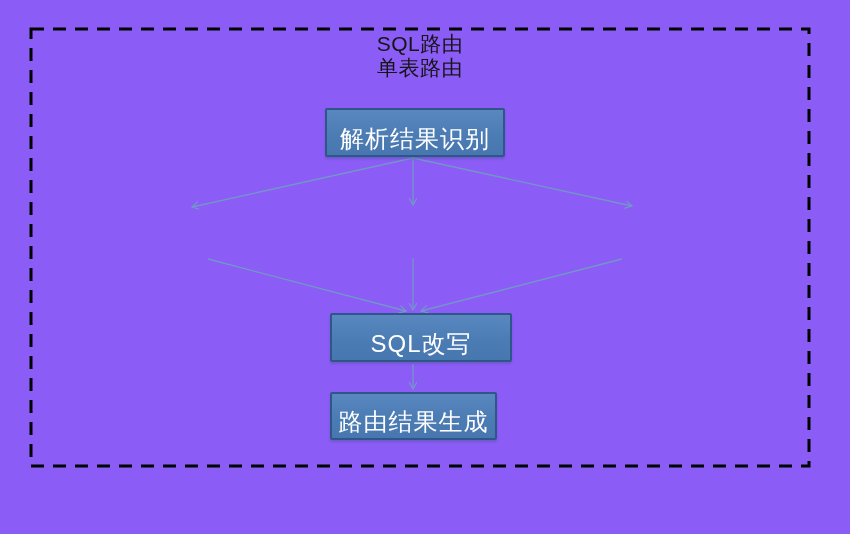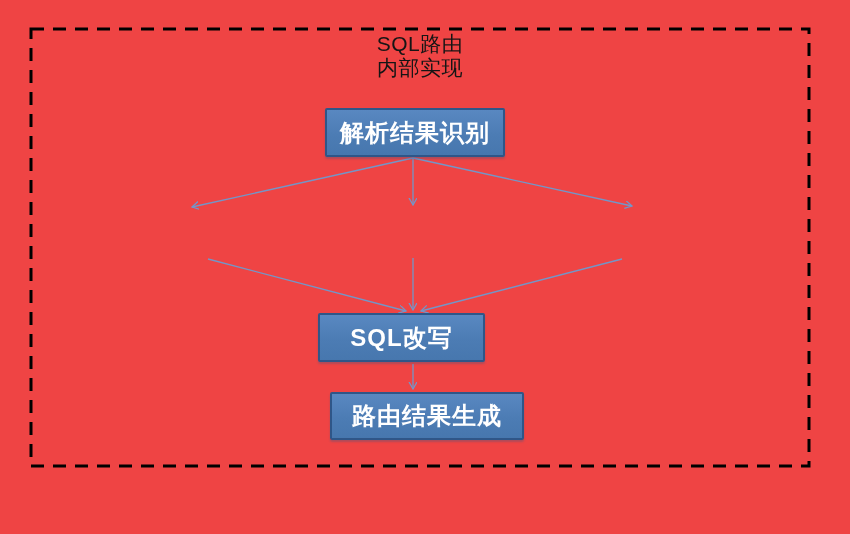--- a/index.html
+++ b/index.html
@@ -5,21 +5,21 @@
   html, body {
     margin: 0;
     padding: 0;
     background: #ffffff;
     font-family: "Liberation Sans", "DejaVu Sans", sans-serif;
   }
   .canvas {
     position: relative;
     width: 850px;
     height: 534px;
-    background: #ef4444;
+    background: #8b5cf6;
     overflow: hidden;
   }
   .wires {
     position: absolute;
     left: 0;
     top: 0;
     width: 850px;
     height: 534px;
     pointer-events: none;
   }
@@ -37,33 +37,33 @@
   }
   .node {
     position: absolute;
     box-sizing: border-box;
     background: linear-gradient(180deg, #5988c1 0%, #4c7cb4 55%, #4777ae 100%);
     border: 2.5px solid #2f5688;
     border-radius: 2px;
     box-shadow: 0 2px 2px rgba(60, 90, 130, 0.35);
     color: #ffffff;
     font-size: 24px;
-    font-weight: bold;
+    font-weight: normal;
     display: flex;
-    align-items: center;
+    align-items: flex-end;
     justify-content: center;
     white-space: nowrap;
     letter-spacing: 1px;
   }
   .node-parse     { left: 325px; top: 108px; width: 180px; height: 49px; }
   .node-single    { left: 122px; top: 210px; width: 173px; height: 48px; }
   .node-binding   { left: 327px; top: 208px; width: 175px; height: 49px; }
   .node-cartesian { left: 532px; top: 209px; width: 180px; height: 48px; }
-  .node-rewrite   { left: 318px; top: 313px; width: 167px; height: 49px; }
-  .node-result    { left: 330px; top: 392px; width: 194px; height: 48px; }
+  .node-rewrite   { left: 330px; top: 313px; width: 182px; height: 49px; }
+  .node-result    { left: 330px; top: 392px; width: 167px; height: 48px; }
 </style>
 </head>
 <body>
 
 <div class="canvas">
 
   <svg class="wires" viewBox="0 0 850 534" xmlns="http://www.w3.org/2000/svg">
     <defs>
       <marker id="arrowV" markerWidth="10" markerHeight="10" refX="7" refY="4" orient="auto" markerUnits="userSpaceOnUse">
         <path d="M0,0 L7,4 L0,8" fill="none" stroke="#7396C8" stroke-width="1.3"></path>
@@ -78,21 +78,21 @@
 
     <line x1="208" y1="259" x2="406" y2="311" stroke="#7396C8" stroke-width="1.3" marker-end="url(#arrowV)"></line>
     <line x1="413" y1="258" x2="413" y2="310" stroke="#7396C8" stroke-width="1.3" marker-end="url(#arrowV)"></line>
     <line x1="622" y1="259" x2="421" y2="311" stroke="#7396C8" stroke-width="1.3" marker-end="url(#arrowV)"></line>
 
     <line x1="413" y1="364" x2="413" y2="389" stroke="#7396C8" stroke-width="1.3" marker-end="url(#arrowV)"></line>
   </svg>
 
   <div class="diagram-title">
     <div>SQL路由</div>
-    <div>内部实现</div>
+    <div>单表路由</div>
   </div>
 
   <div class="node node-parse">
     <span>解析结果识别</span>
   </div>
 
 
 
 
   <div class="node node-rewrite">

